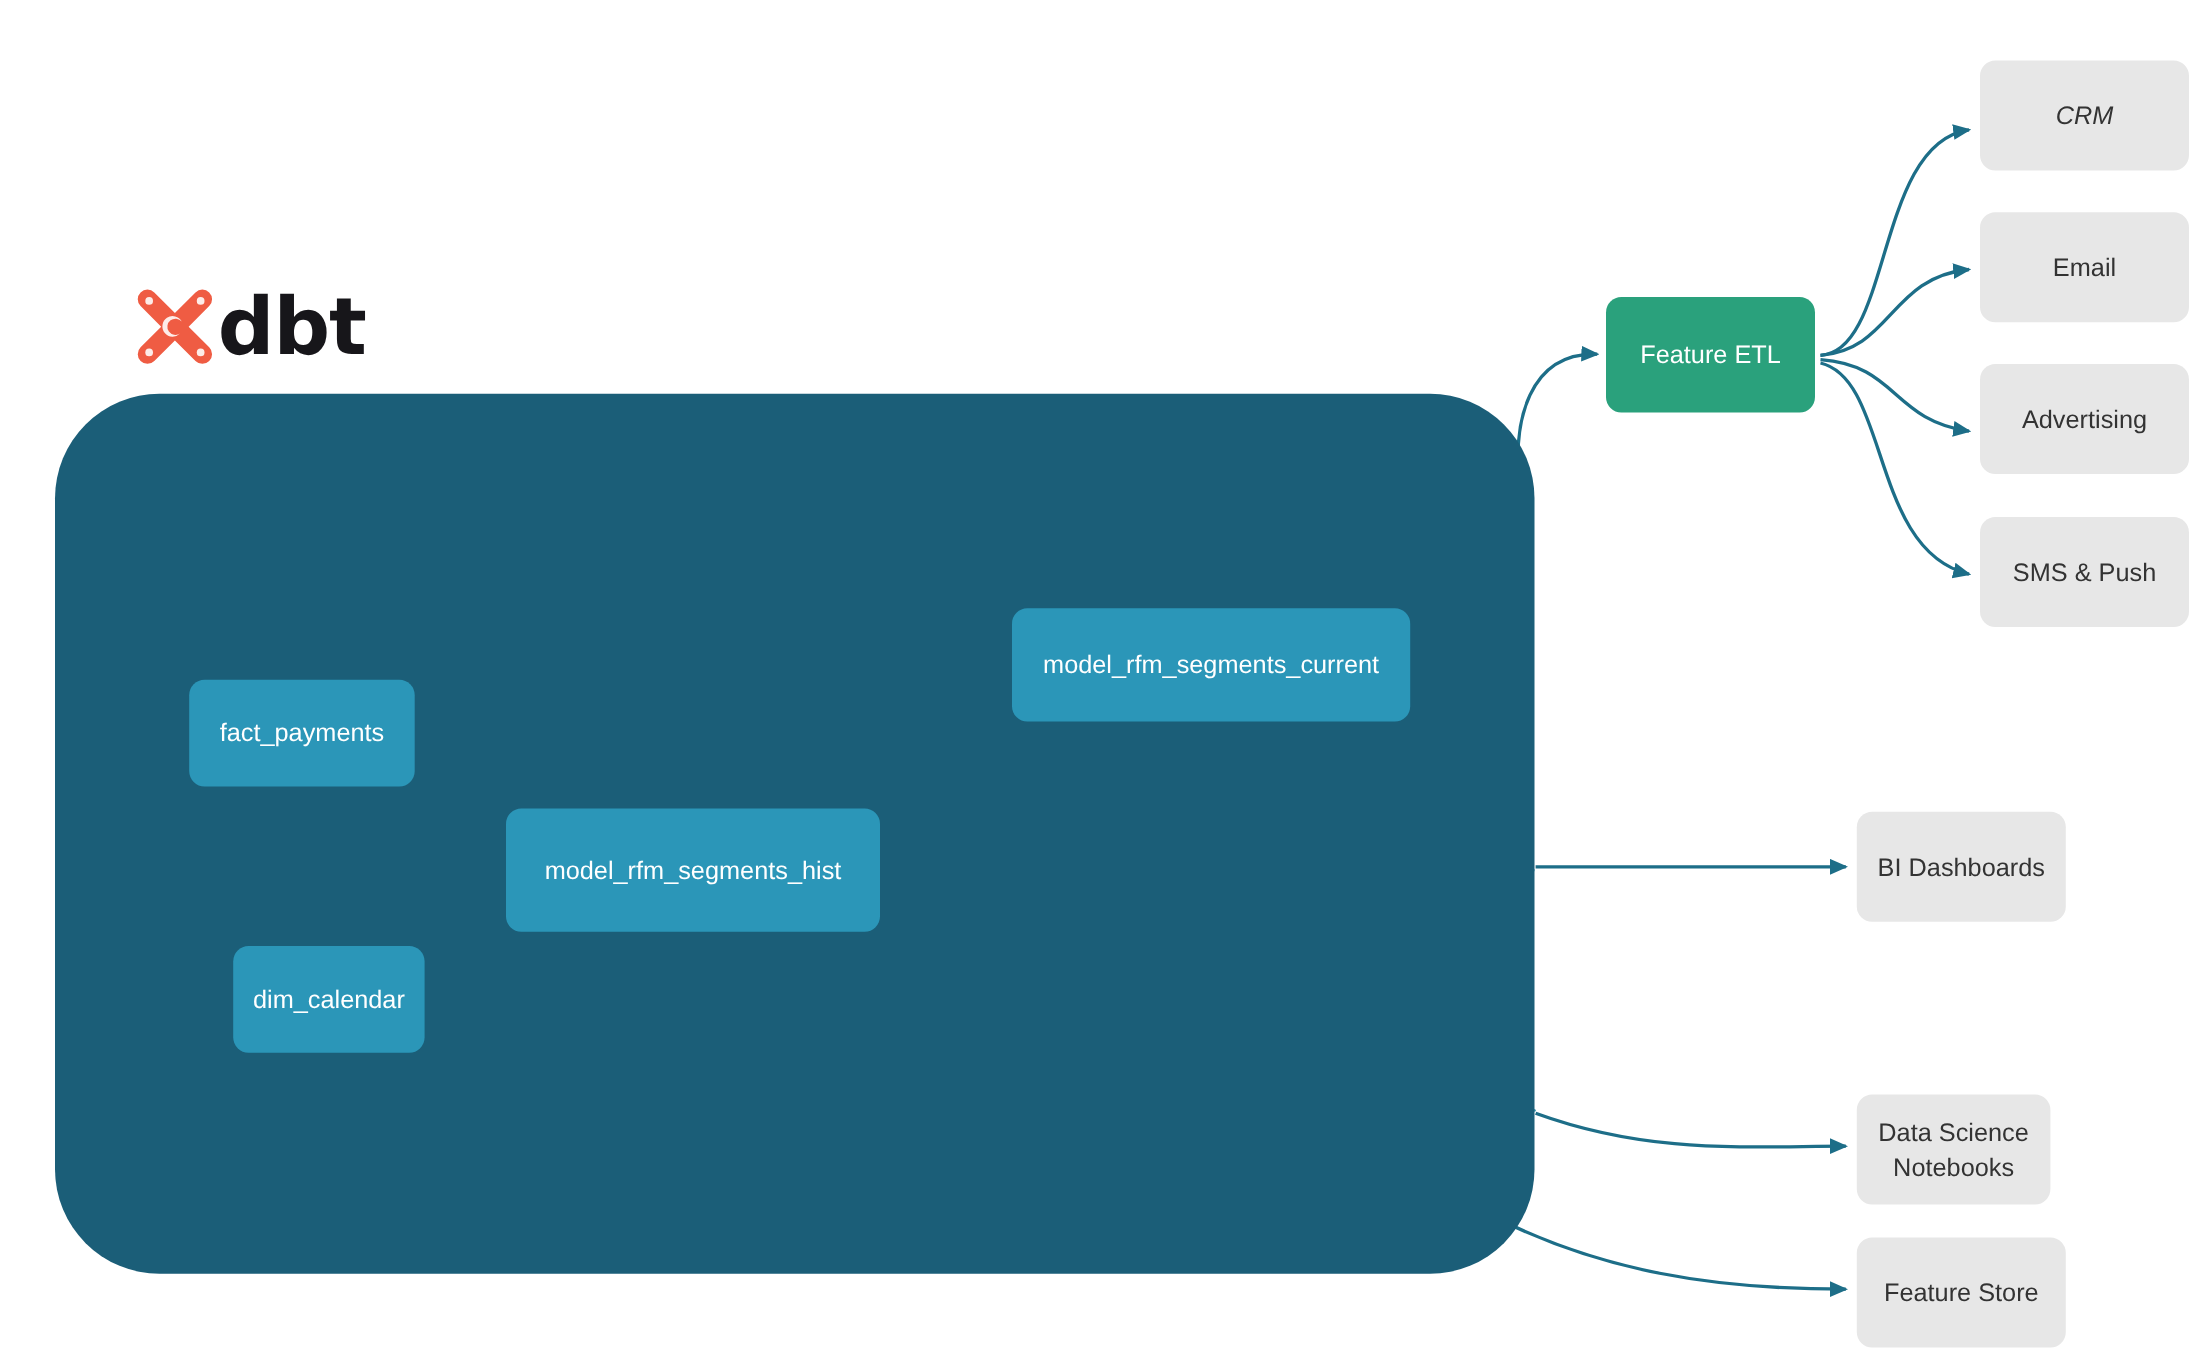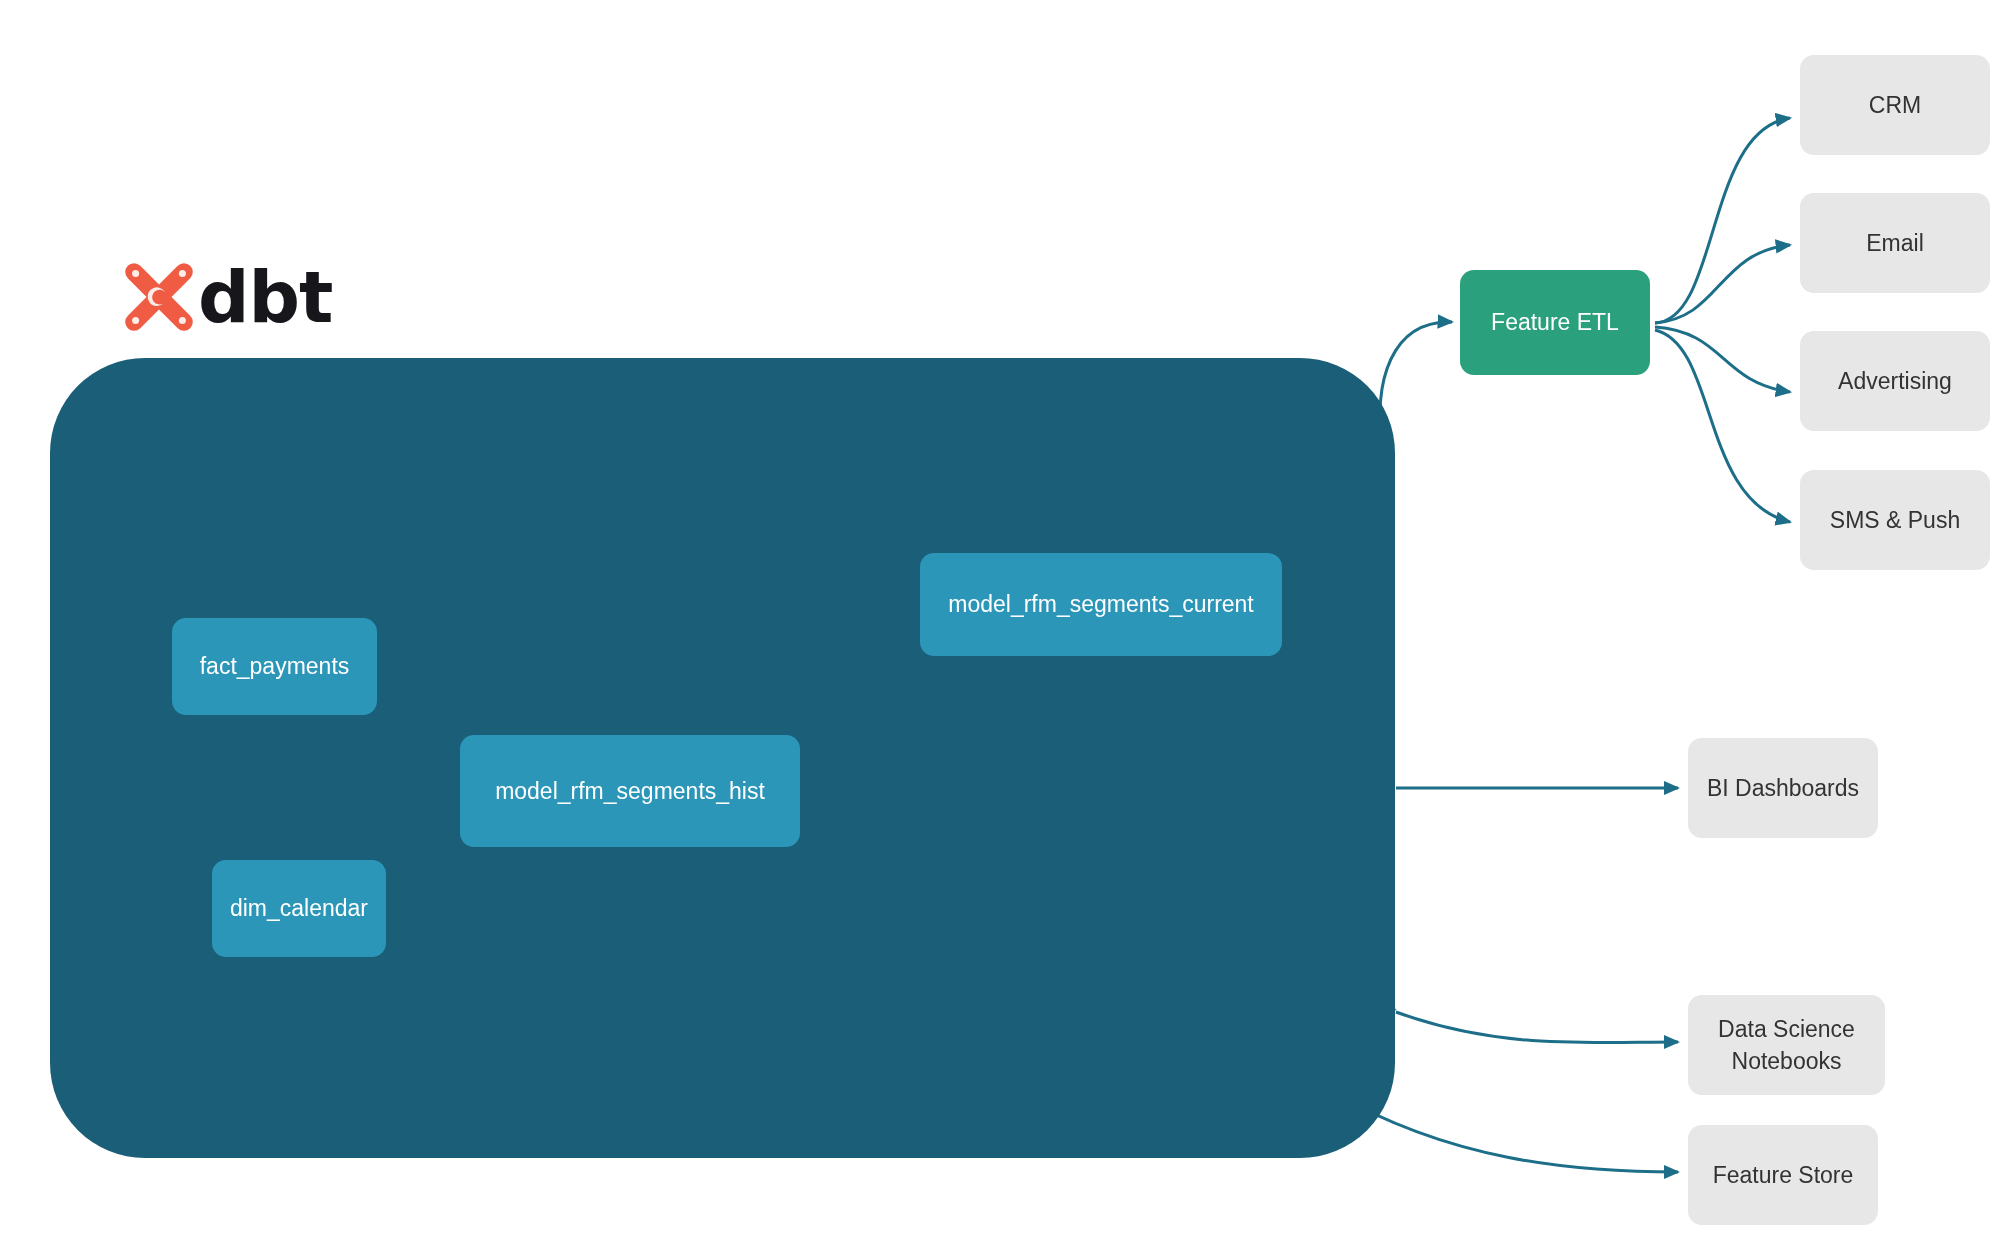--- a/index.html
+++ b/index.html
@@ -79,26 +79,26 @@
     color: #333333;
     border-radius: 14px;
     font-size: 23px;
     line-height: 32px;
   }
   #node-fact-payments   { left: 172px;  top: 618px;  width: 205px; height: 97px; }
   #node-dim-calendar    { left: 172px;  top: 860px;  width: 174px; height: 97px; margin-left: 40px; }
   #node-hist            { left: 460px;  top: 735px;  width: 340px; height: 112px; }
   #node-current         { left: 920px;  top: 553px;  width: 362px; height: 103px; }
   #node-reverse-etl     { left: 1460px; top: 270px;  width: 190px; height: 105px; }
-  #node-crm             { left: 1800px; top: 55px;   width: 190px; height: 100px; }
+  #node-crm             { left: 1800px; top: 55px;   width: 190px; height: 100px; font-style: italic; }
   #node-email           { left: 1800px; top: 193px;  width: 190px; height: 100px; }
   #node-advertising     { left: 1800px; top: 331px;  width: 190px; height: 100px; }
   #node-sms-push        { left: 1800px; top: 470px;  width: 190px; height: 100px; }
   #node-bi-dashboards   { left: 1688px; top: 738px;  width: 190px; height: 100px; }
-  #node-ds-notebooks    { left: 1688px; top: 995px;  width: 197px; height: 100px; }
+  #node-ds-notebooks    { left: 1688px; top: 995px;  width: 176px; height: 100px; }
   #node-feature-store   { left: 1688px; top: 1125px; width: 190px; height: 100px; }
 </style>
 </head>
 <body>
 
 <div id="stage">
 
   <svg id="edges" viewBox="0 0 2000 1246" xmlns="http://www.w3.org/2000/svg">
     <defs>
       <marker id="arrow-internal" markerWidth="7" markerHeight="7" refX="6" refY="3" orient="auto" markerUnits="strokeWidth">

